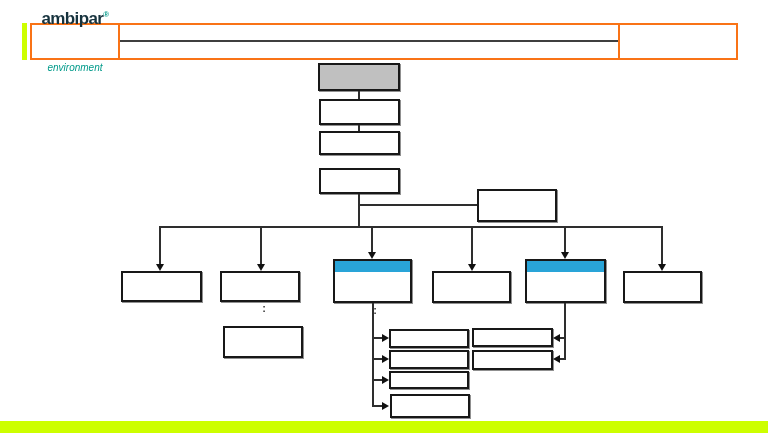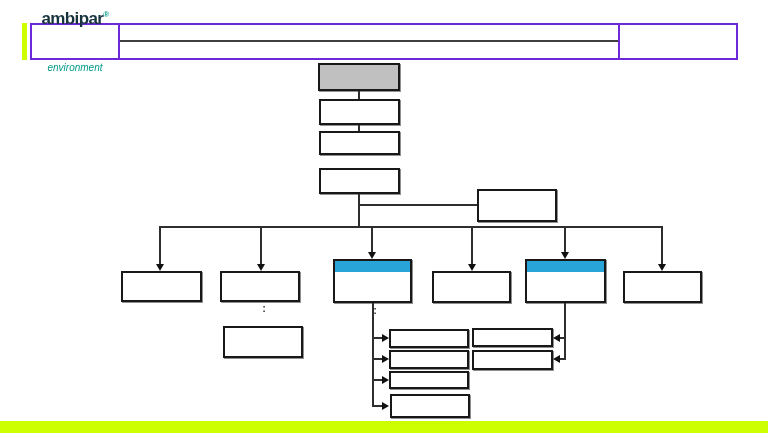--- a/index.html
+++ b/index.html
@@ -1,21 +1,21 @@
 <!DOCTYPE html>
 <html style="--accent-lime: #cdff00; --node-header-blue: #29a4d8; --node-gray-fill: #c0c0c0; --logo-dark: #17333e; --logo-teal: #009a8a;"><head>
 <meta charset="utf-8">
 <style>
   html,body{margin:0;padding:0;background:#fff;}
   #canvas{position:relative;width:768px;height:433px;background:#fff;overflow:hidden;
           font-family:"Liberation Sans",sans-serif;}
 
   
   .accent-v{position:absolute;background:var(--accent-lime);}
-  .hcell{position:absolute;box-sizing:border-box;border:2px solid #6d28d9;background:#fff;gap:36px;}
+  .hcell{position:absolute;box-sizing:border-box;border:2px solid #f97316;background:#fff;gap:36px;}
   .logo-cell{display:flex;flex-direction:column;align-items:center;justify-content:center;}
   .brand{font-weight:bold;font-size:17px;line-height:1;color:var(--logo-dark);letter-spacing:-0.6px;}
   .brand sup{font-size:8px;color:var(--logo-teal);font-weight:bold;}
   .tagline{font-style:italic;font-size:10px;line-height:1;color:var(--logo-teal);margin-top:-1px;}
   .hrow-divider{position:absolute;left:0;right:0;height:2px;background:#3f3f3f;}
   .hrow{position:absolute;left:4px;right:4px;height:14px;font-size:10px;color:#222;overflow:hidden;}
 
   
   .box{position:absolute;box-sizing:border-box;background:#fff;border:2px solid #181818;
        box-shadow:1px 1px 0 #909090;}

